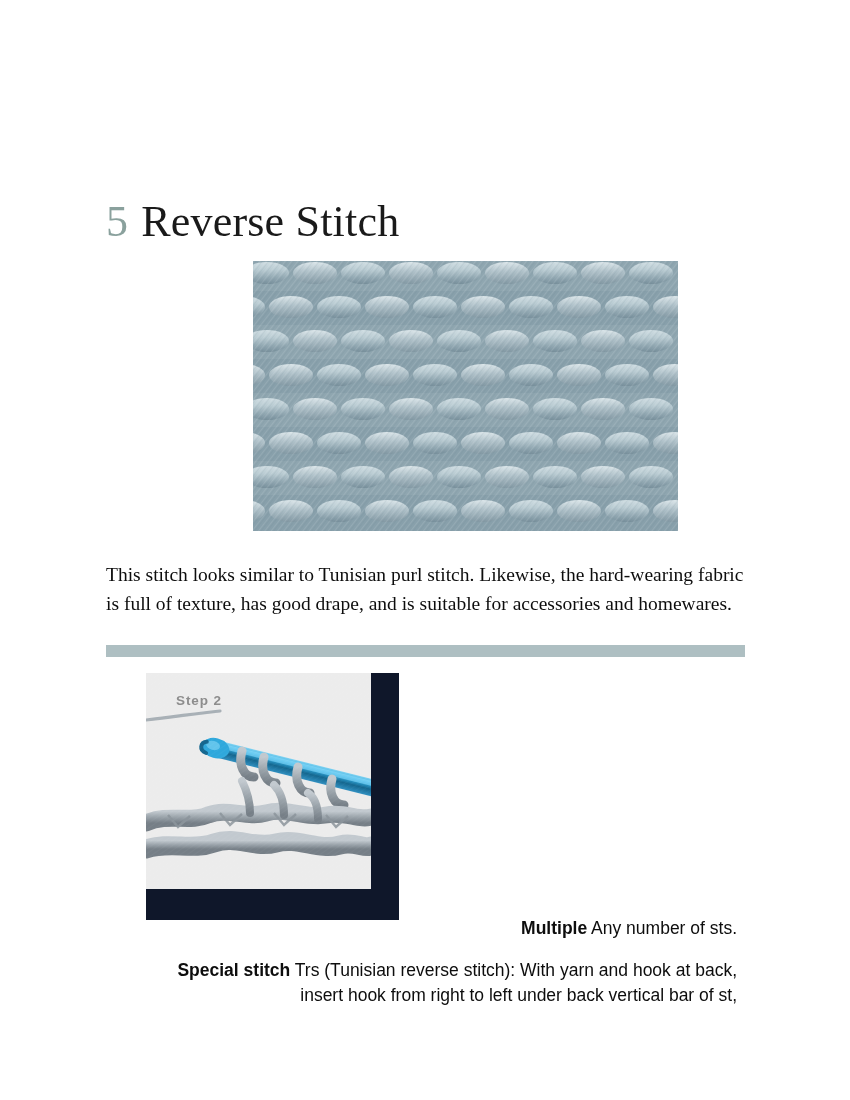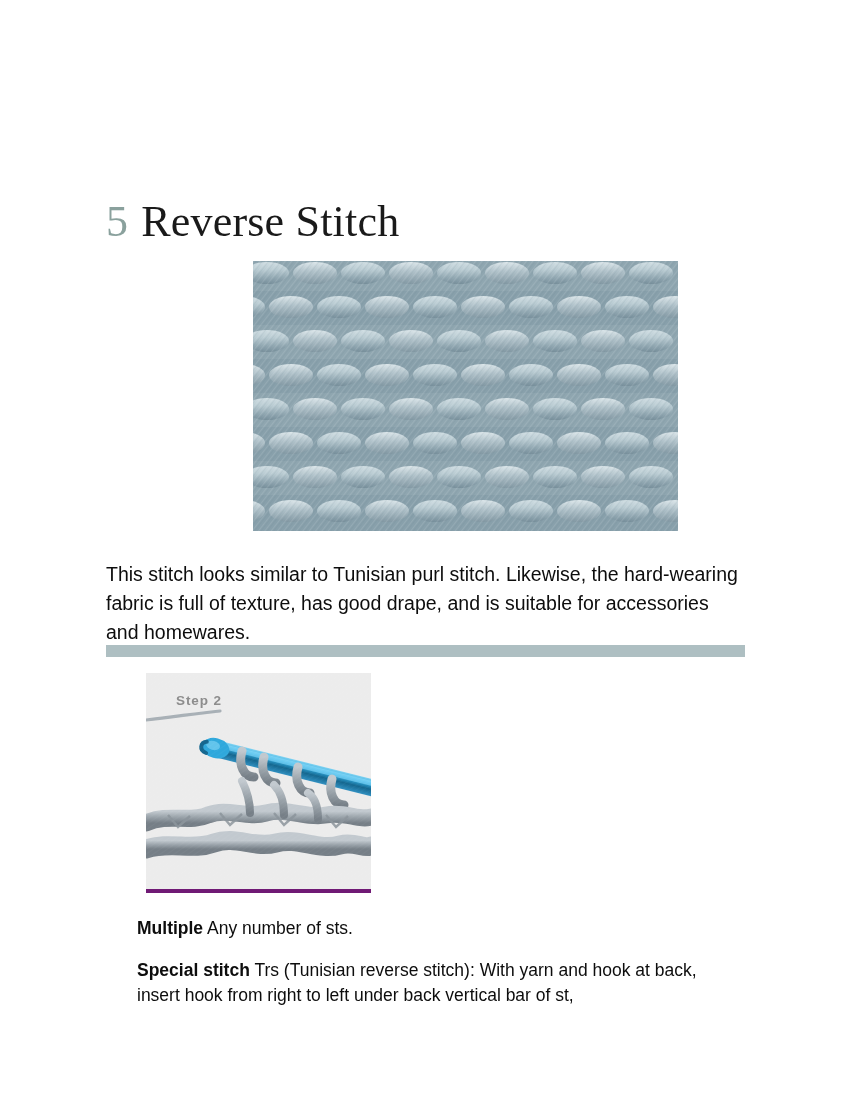--- a/index.html
+++ b/index.html
@@ -59,42 +59,43 @@
 
   
   .intro-paragraph {
     position: absolute;
     left: 106px;
     top: 540px;
     width: 638px;
     font-size: 19.5px;
     line-height: 29px;
     color: #0d0d0d;
-    font-family: Liberation Sans, sans-serif;
+    font-family: Liberation Serif, serif;
   }
 
   
   .section-divider {
     position: absolute;
     left: 106px;
     top: 645px;
     width: 639px;
     height: 12px;
     background: #aebfc2;
   }
 
   
   .step-figure {
     position: absolute;
     left: 106px;
     top: 657px;
     width: 225px;
-    height: 220px;
-    background: #701a75;
+    height: 247px;
+    background: #0f172a;
     overflow: hidden;
+    padding-left: 28px;
   }
   .step-label {
     position: absolute;
     left: 30px;
     top: 20px;
     font-size: 13.5px;
     font-weight: 700;
     letter-spacing: 0.9px;
     color: #8d8d8d;
     font-family: "Liberation Sans", sans-serif;
@@ -108,20 +109,21 @@
     height: 216px;
     display: block;
   }
 
   
   .instructions {
     position: absolute;
     left: 137px;
     top: 898px;
     width: 600px;
+    text-align: right;
   }
   .instruction-row {
     font-size: 17.5px;
     line-height: 25px;
     color: #0d0d0d;
     margin-bottom: 15px;
     font-family: "Liberation Sans", sans-serif;
   }
   .instruction-row:last-child { margin-bottom: 4px; }
   .instruction-term {

